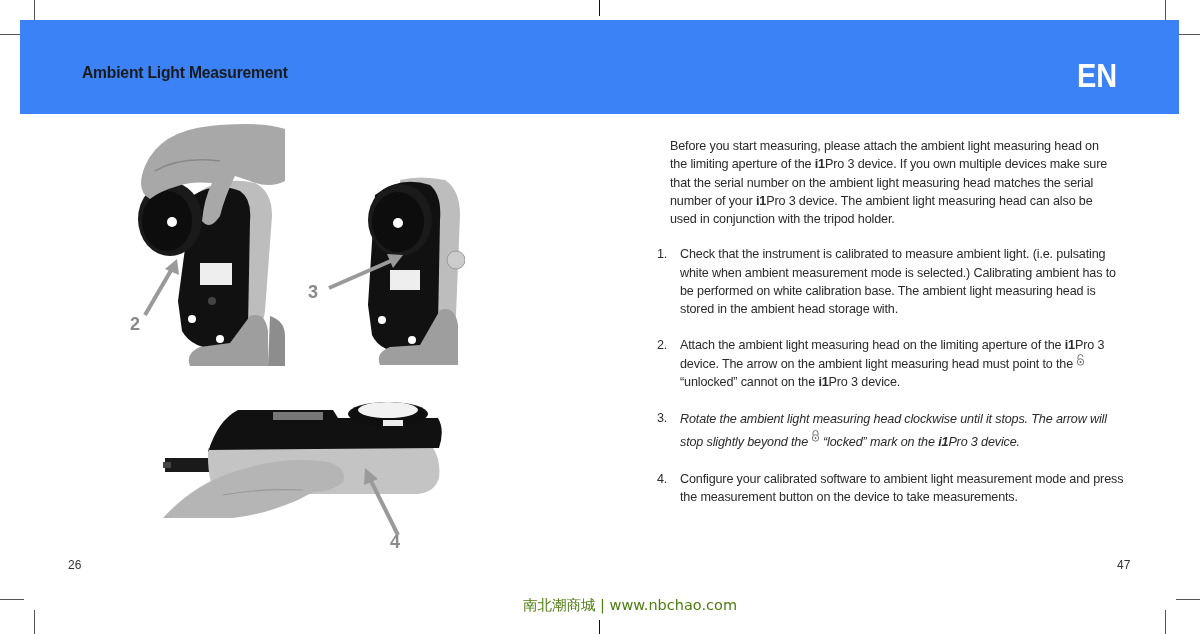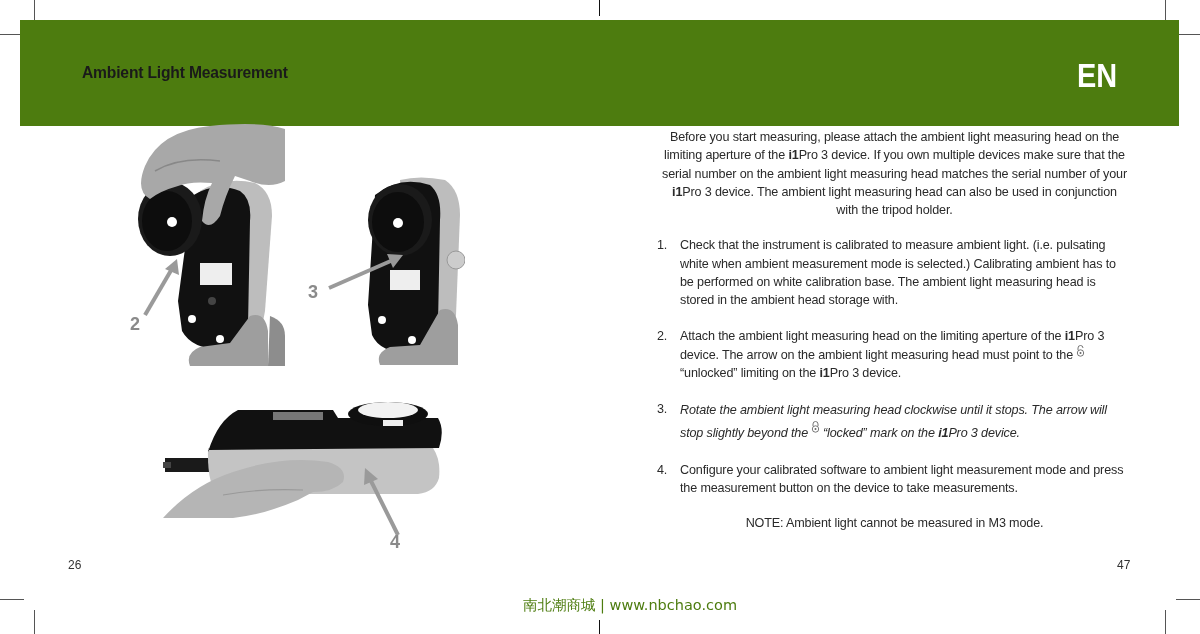--- a/index.html
+++ b/index.html
@@ -4,42 +4,42 @@
   <style>
     html, body { margin: 0; padding: 0; }
     body {
       width: 1200px; height: 634px; position: relative; overflow: hidden;
       background: #ffffff;
       font-family: "Liberation Sans", sans-serif;
       color: #222;
     }
     .crop { position: absolute; background: #555; }
     .header-bar {
-      position: absolute; left: 20px; top: 20px; width: 1159px; height: 106px;
-      background: #4d7c0f;
+      position: absolute; left: 20px; top: 20px; width: 1159px; height: 94px;
+      background: #3b82f6;
     }
     .header-title {
       position: absolute; left: 62px; top: 43px;
       font-family: "Liberation Sans", sans-serif;
       font-weight: bold; font-size: 17px; color: #1a1a1a;
       transform: scaleX(0.92); transform-origin: left center;
       letter-spacing: -0.2px;
     }
     .lang {
       position: absolute; right: 62px; top: 36px;
       font-family: "Liberation Sans", sans-serif;
       font-weight: bold; font-size: 34px; color: #ffffff;
       transform: scaleX(0.85); transform-origin: right center;
     }
     .text-col {
       position: absolute; left: 657px; top: 124px; width: 475px;
       font-size: 12.6px; line-height: 18.3px; color: #2a2a2a;
       letter-spacing: -0.15px;
     }
-    .text-col p { margin: 4px; text-align: center; }
+    .text-col p { margin: 13px; }
     .intro { margin-bottom: 17px !important; }
     .step { display: flex; margin-bottom: 17px; }
     .step .num { width: 23px; flex: none; }
     .step .body { flex: 1; }
     .b { font-weight: bold; }
     .lock-icon {
       display: inline-block; width: 9px; height: 12px; vertical-align: 2px;
       margin: 0 3px;
     }
     .note { margin-top: -1px; }
@@ -148,35 +148,34 @@
     <span class="num">1.</span>
     <span class="body">Check that the instrument is calibrated to measure ambient light. (i.e. pulsating white when ambient measurement mode is selected.) Calibrating ambient has to be performed on white calibration base. The ambient light measuring head is stored in the ambient head storage with.</span>
   </div>
 
   <div class="step">
     <span class="num">2.</span>
     <span class="body"><span>Attach the ambient light measuring head on the limiting aperture of the </span><span class="b">i1</span><span>Pro 3 device. The arrow on the ambient light measuring head must point to the</span><svg class="lock-icon" viewBox="0 0 9 12">
           <path d="M2 5 V3 A2.5 2.5 0 0 1 7 3" stroke="#666" fill="none" stroke-width="0.9"></path>
           <circle cx="4.5" cy="8" r="3.2" stroke="#666" fill="none" stroke-width="0.9"></circle>
           <circle cx="4.5" cy="8" r="1" fill="#666"></circle>
-        </svg><br><span>“unlocked” limiting on the </span><span class="b">i1</span><span>Pro 3 device.</span></span>
+        </svg><br><span>“unlocked” cannot on the </span><span class="b">i1</span><span>Pro 3 device.</span></span>
   </div>
 
   <div class="step">
     <span class="num">3.</span>
     <span class="body" style="line-height:21px;font-style:italic;"><span>Rotate the ambient light measuring head clockwise until it stops. The arrow will stop slightly beyond the</span><svg class="lock-icon" viewBox="0 0 9 12" style="vertical-align:4px;">
           <path d="M2 5 V3 A2.5 2.5 0 0 1 7 3 V5" stroke="#666" fill="none" stroke-width="0.9"></path>
           <circle cx="4.5" cy="8" r="3.2" stroke="#666" fill="none" stroke-width="0.9"></circle>
           <circle cx="4.5" cy="8" r="1" fill="#666"></circle>
         </svg><span>“locked” mark on the </span><span class="b">i1</span><span>Pro 3 device.</span></span>
   </div>
 
   <div class="step">
     <span class="num">4.</span>
     <span class="body">Configure your calibrated software to ambient light measurement mode and press the measurement button on the device to take measurements.</span>
   </div>
 
-  <p class="note">NOTE: Ambient light cannot be measured in M3 mode.</p>
 </div>
 
 <div class="page-num" style="left:68px;">26</div>
 <div class="page-num" style="left:1117px;">47</div>
 <div class="watermark">南北潮商城 | www.nbchao.com</div>
 
 </body></html>

